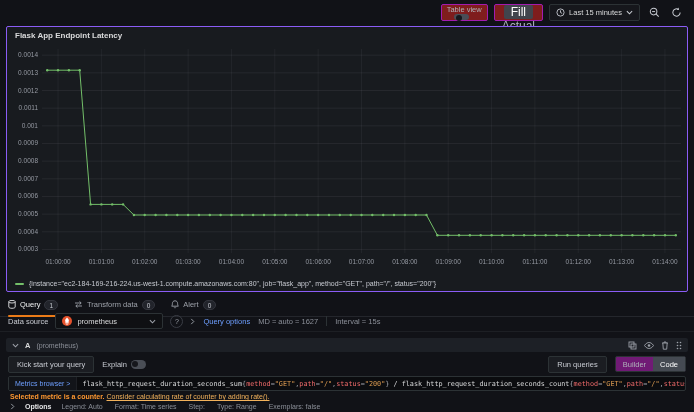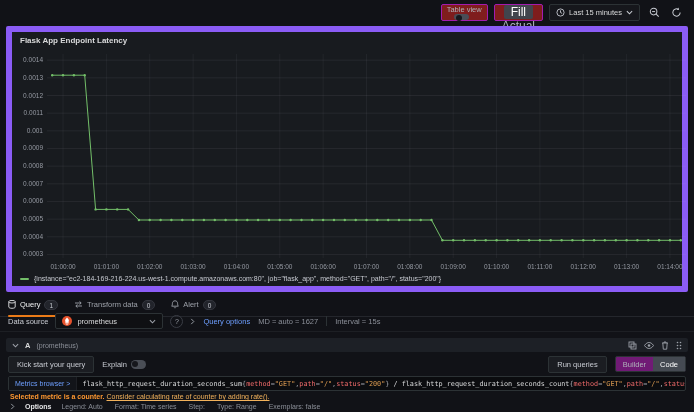--- a/index.html
+++ b/index.html
@@ -18,21 +18,21 @@
   .tv-label { font-size:7.5px; color:#aeb2ba; padding:0 5px; }
   .toggle { width:15px; height:9px; border-radius:5px; background:#4a4e56; position:relative; margin-right:5px; }
   .toggle .knob { position:absolute; top:1.5px; left:1.5px; width:6px; height:6px; border-radius:50%; background:#16171c; }
   .timepicker { display:flex; align-items:center; gap:4px; border:1px solid #2c3235;
     border-radius:2px; height:17px; padding:0 6px; font-size:7.5px; color:#d8d9da; background:#16171c; }
   .iconbtn { width:16px; height:16px; display:flex; align-items:center; justify-content:center; }
   svg.ic { display:block; }
 
   
   .panel { position:absolute; top:26px; left:6px; width:682px; height:266px;
-    background:#181b1f; border:6px solid #8b5cf6; border-radius:2px; }
+    background:#181b1f; border:1px solid #8b5cf6; border-radius:2px; }
   .panel-title { position:absolute; top:4px; left:8px; font-size:8px; font-weight:bold; color:#d8d9da; }
   #chart-svg { position:absolute; top:16px; left:2px; }
   #chart-svg text { font-family:"Liberation Sans", sans-serif; font-size:6.5px; fill:#969aa3; }
   .legend { position:absolute; left:8px; bottom:4px; display:flex; align-items:center; gap:5px; }
   .legend .swatch { width:9px; height:2px; border-radius:1px; }
   .legend .lbl { font-size:7px; color:#c7cad1; white-space:nowrap; }
 
   
   .tabs { position:absolute; top:293px; left:0; right:0; height:24px; display:flex;
     align-items:center; gap:16px; padding-left:8px; border-bottom:1px solid #24262c; }

